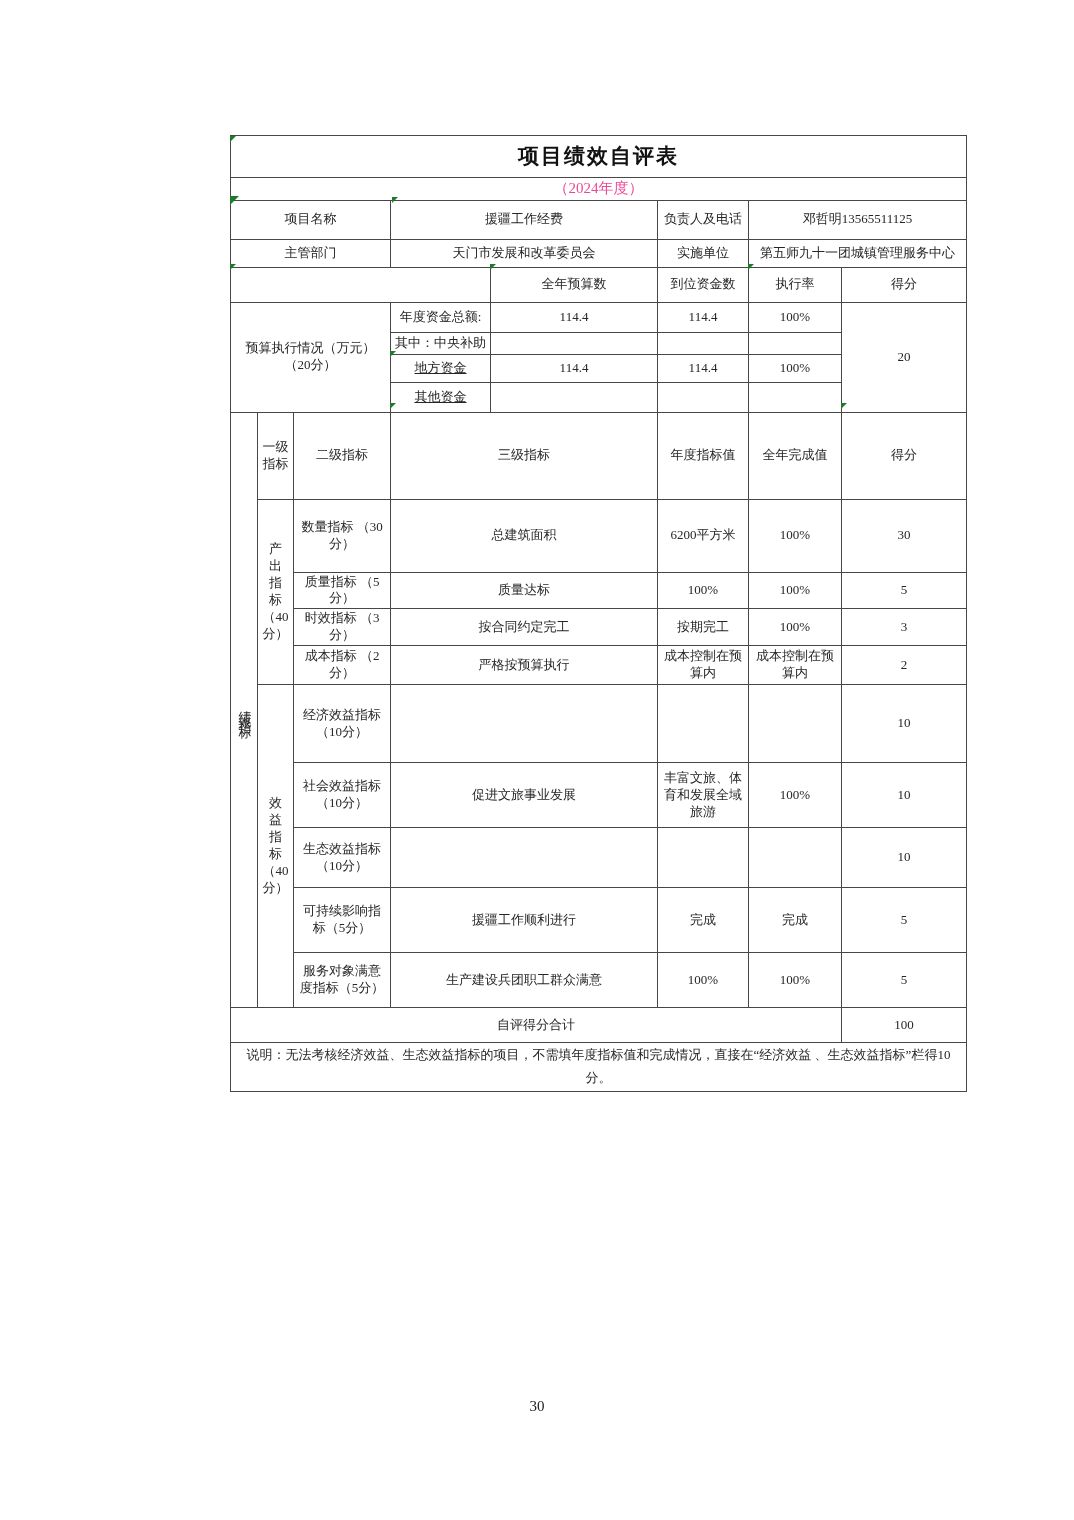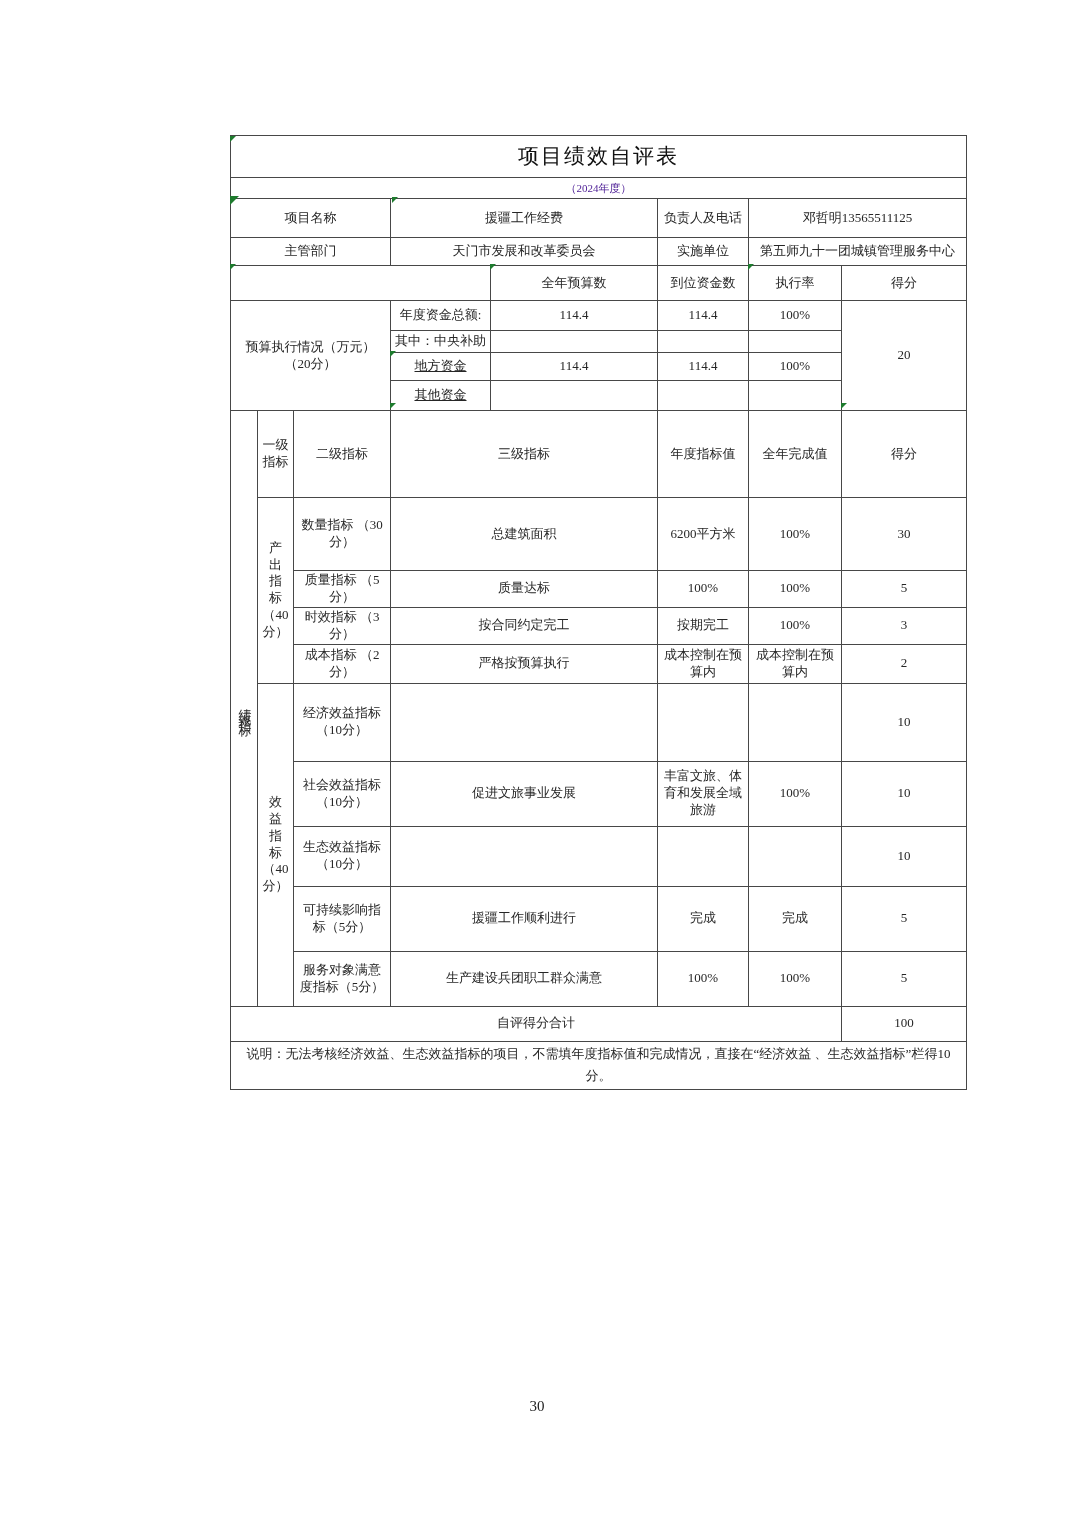--- a/index.html
+++ b/index.html
@@ -10,25 +10,25 @@
   .twrap{position:absolute;left:230px;top:135px;width:736px;}
   table.selftable{
     border-collapse:collapse;table-layout:fixed;width:736px;
     font-size:13px;line-height:1.3;
   }
   table.selftable td{
     border:1px solid #474747;text-align:center;vertical-align:middle;
     padding:1px 3px;overflow:hidden;word-break:normal;
   }
   td.title-cell{
-    font-size:21px;font-weight:normal;letter-spacing:2px;
+    font-size:21px;font-weight:bold;letter-spacing:2px;
     border:1px solid #d6d6d6;color:#111;margin-left:48px;
   }
   td.sub-cell{
-    font-size:11px;border:1px solid #d6d6d6;border-bottom:1px solid #474747;color:#4c1d95;margin-top:16px;
+    font-size:15px;border:1px solid #d6d6d6;border-bottom:1px solid #474747;color:#ec4899;margin-top:16px;
   }
   td.lbl{text-align:left;padding-left:3px;}
   td.indent{text-align:left;padding-left:13px;text-decoration:underline;}
   td.pre{white-space:pre-line;}
   td.vert{
     writing-mode:vertical-lr;text-orientation:upright;
     letter-spacing:5px;padding:2px 0;
   }
   td.note-cell{
     text-align:left;vertical-align:top;padding:5px 6px;line-height:1.75;font-size:13px;

